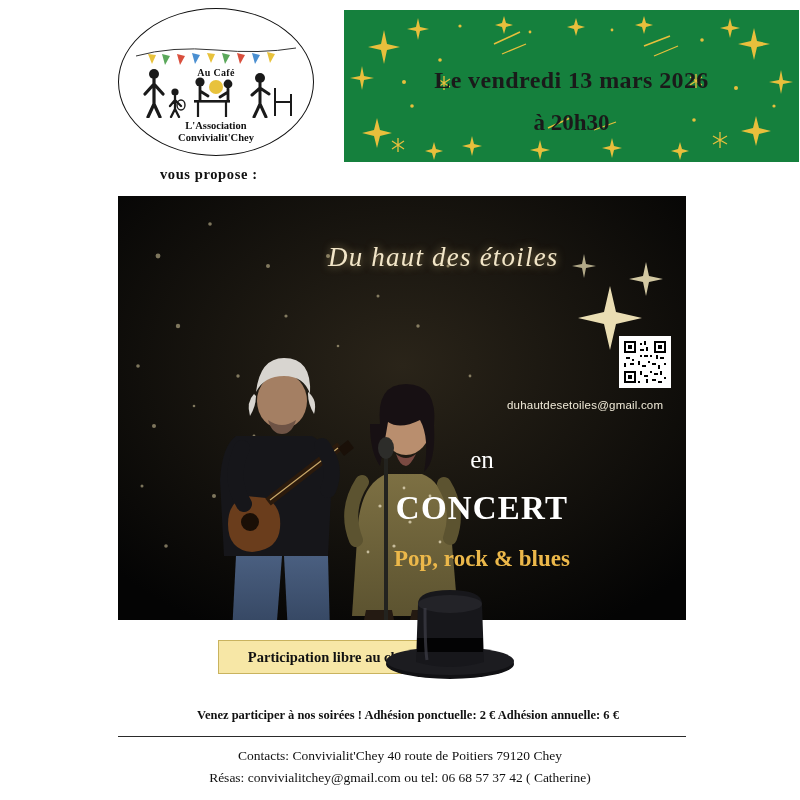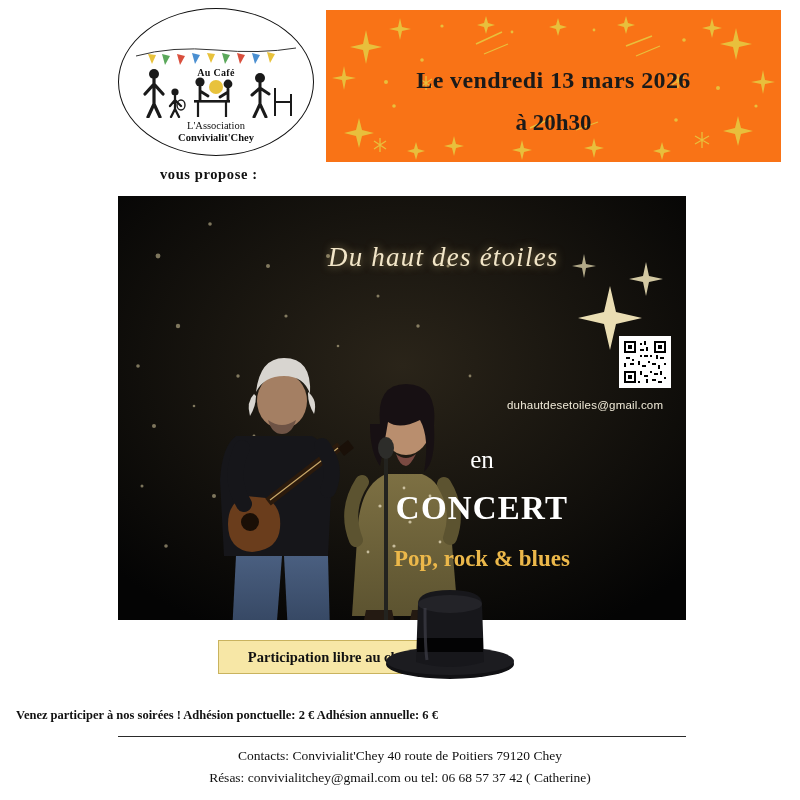--- a/index.html
+++ b/index.html
@@ -61,21 +61,21 @@
     color: #111;
     letter-spacing: .4px;
   }
   .logo-line3 {
     position: absolute;
     top: 112px;
     width: 100%;
     text-align: center;
     font-family: "Liberation Serif", serif;
     font-size: 10.5px;
-    font-weight: normal;
+    font-weight: bold;
     color: #111;
   }
   .logo-line4 {
     position: absolute;
     top: 124px;
     width: 100%;
     text-align: center;
     font-family: "Liberation Serif", serif;
     font-size: 10.5px;
     font-weight: bold;
@@ -96,25 +96,25 @@
     font-family: "Liberation Serif", serif;
     font-size: 14.5px;
     font-weight: bold;
     color: #111;
     letter-spacing: .6px;
   }
 
   
   .date-banner {
     position: absolute;
-    left: 326px;
+    left: 344px;
     top: 10px;
     width: 455px;
     height: 152px;
-    background: #f97316;
+    background: #15803d;
     overflow: hidden;
   }
   .date-banner .sparkles {
     position: absolute;
     left: 0; top: 0;
     width: 100%;
     height: 100%;
   }
   .date-line1 {
     position: absolute;
@@ -243,20 +243,21 @@
     font-size: 14.5px;
     font-weight: bold;
     color: #111;
   }
 
   
   .notice {
     position: absolute;
     left: 0; right: 0;
     top: 708px;
+    text-align: center;
     font-family: "Liberation Serif", serif;
     font-size: 12.5px;
     font-weight: bold;
     color: #111;
     padding-left: 16px;
   }
   .rule {
     position: absolute;
     left: 118px;
     top: 736px;

